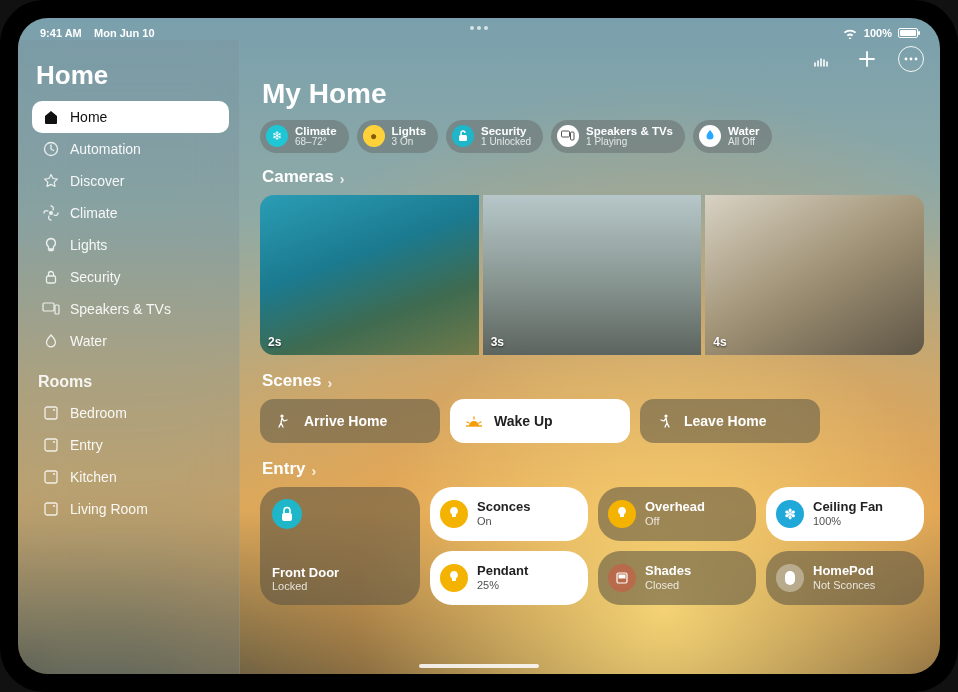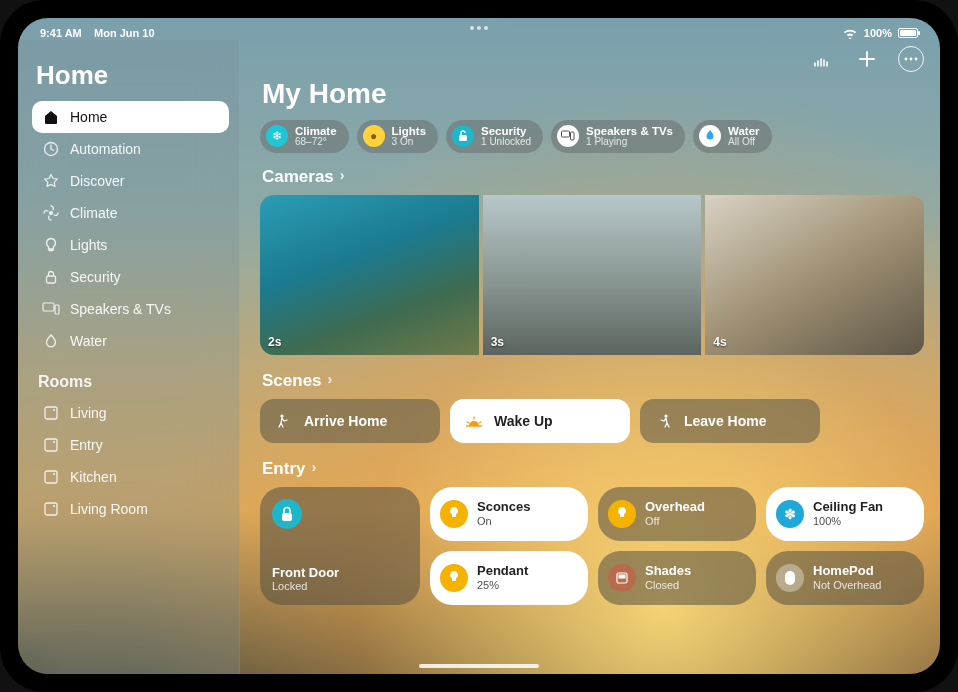--- a/index.html
+++ b/index.html
@@ -81,21 +81,21 @@
     display:flex; align-items:center; gap:7px;
     background: rgba(110,120,120,0.65);
     border-radius: 18px; padding: 5px 12px 5px 6px;
     cursor:pointer;
   }
   .chip .cic { width:22px;height:22px;border-radius:11px; display:flex;align-items:center;justify-content:center; font-size:12px;}
   .chip .ct { display:flex; flex-direction:column; line-height:1.05;}
   .chip .ct .t1 { font-size:11.5px; font-weight:600; color:#fff;}
   .chip .ct .t2 { font-size:10px; color:rgba(255,255,255,0.8);}
 
-  .section-h { display:flex; align-items:flex-start; gap:6px; font-size:17px; font-weight:700; margin: 6px 0 8px 2px; cursor:pointer;}
+  .section-h { display:flex; align-items:flex-end; gap:6px; font-size:17px; font-weight:700; margin: 6px 0 8px 2px; cursor:pointer;}
   .section-h .chev { font-size:14px; opacity:.8; }
 
   .cameras { display:flex; gap:4px; border-radius:14px; overflow:hidden; height:160px; }
   .cam { flex:1; position:relative; background:#555; }
   .cam:nth-child(2){ display:flex; flex-direction:column; gap:4px;}
   .cam .half{ flex:1; position:relative; }
   .cam .ts, .half .ts { position:absolute; left:8px; bottom:6px; font-size:12px; font-weight:600; text-shadow:0 1px 2px rgba(0,0,0,.6);}
   .pool { background: linear-gradient(160deg,#2a9db5 0%, #1b7a8f 40%, #3f6b50 70%, #6f7a4a 100%); }
   .drive{ background: linear-gradient(180deg,#b7c7c9 0%, #8c9a96 50%, #5c645f 100%); }
   .bike { background: linear-gradient(140deg,#cfd2cd 0%, #7e7c77 60%, #3a3a38 100%); }
@@ -238,21 +238,21 @@
         </div>
 
         <div class="side-section">Rooms</div>
         <div class="side-item">
           <span class="ico">
               <svg width="16" height="16" viewBox="0 0 16 16">
                 <rect x="2" y="2" width="12" height="12" rx="2" stroke="currentColor" fill="none" stroke-width="1.3"></rect>
                 <circle cx="11" cy="5" r="1" fill="currentColor"></circle>
               </svg>
             </span>
-          <span>Living</span>
+          <span>Bedroom</span>
         </div>
         <div class="side-item">
           <span class="ico">
               <svg width="16" height="16" viewBox="0 0 16 16">
                 <rect x="2" y="2" width="12" height="12" rx="2" stroke="currentColor" fill="none" stroke-width="1.3"></rect>
                 <circle cx="11" cy="5" r="1" fill="currentColor"></circle>
               </svg>
             </span>
           <span>Entry</span>
         </div>
@@ -474,21 +474,21 @@
               </span>
           </div>
           <div class="tile">
             <span class="tic" style="background:rgba(255,255,255,.35);color:#fff">
                 <svg width="14" height="16" viewBox="0 0 14 16">
                   <rect x="2" y="1" width="10" height="14" rx="5" fill="#fff"></rect>
                 </svg>
               </span>
             <span class="tt">
                 <span class="n">HomePod</span>
-                <span class="s">Not Overhead</span>
+                <span class="s">Not Sconces</span>
               </span>
           </div>
         </div>
 
       </main>
     </div>
 
     <div class="homebar"></div>
   </div>
 </div>

